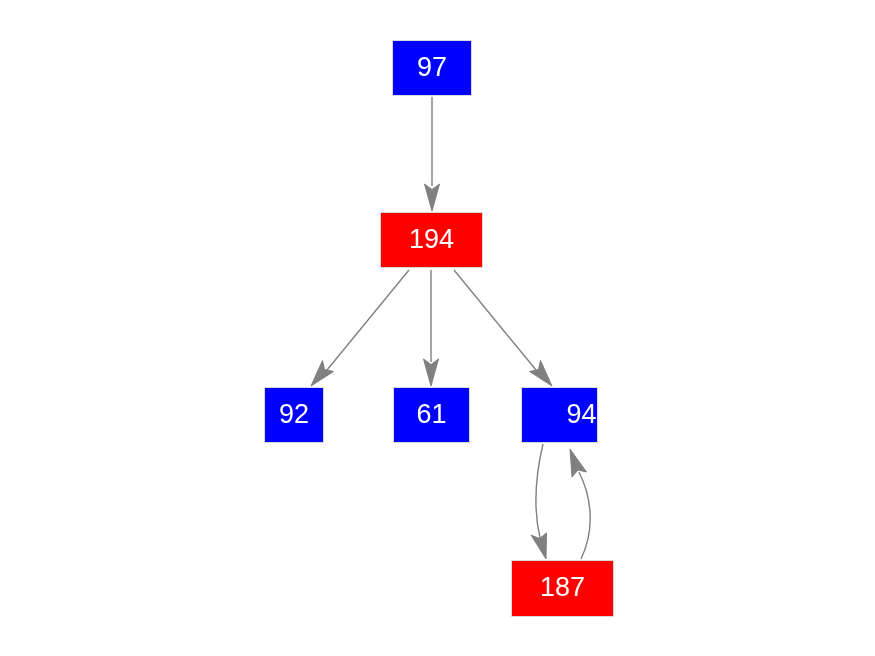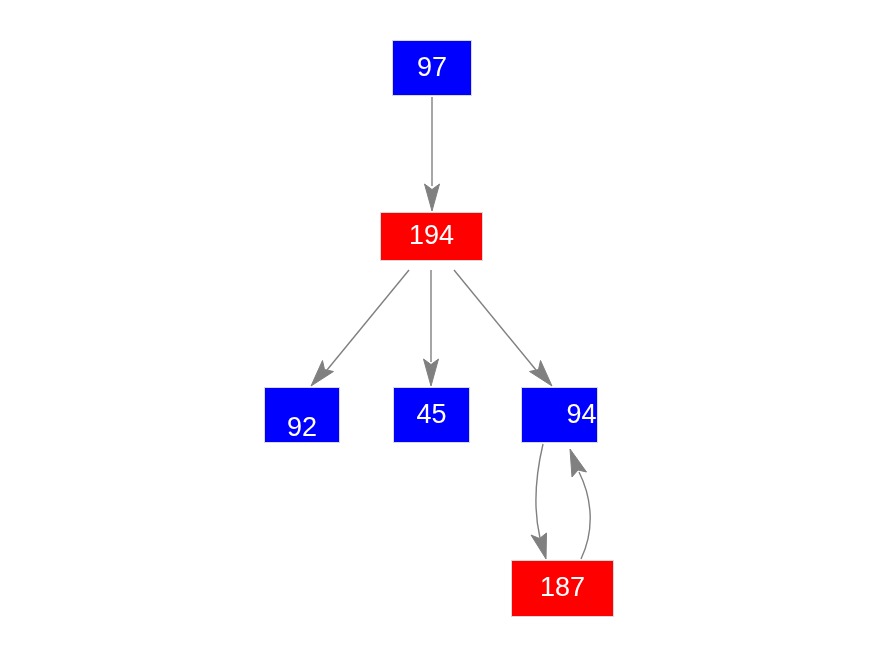--- a/index.html
+++ b/index.html
@@ -84,30 +84,30 @@
       <path d="M 581,559 C 595,530 592,498 579,472" stroke="#808080" stroke-width="1.4" fill="none"></path>
       <path d="M 570,449 L 572,477 L 578,470 L 586.5,472 Z" fill="#808080" stroke="#808080" stroke-width="1"></path>
     </g>
 
   </svg>
 
   <div class="graph-node" style="left:392px; top:40px; width:80px; height:56px; background:#0000ff;">
     <span class="node-label">97</span>
   </div>
 
-  <div class="graph-node" style="left:380px; top:212px; width:103px; height:49px; background:#ff0000;">
+  <div class="graph-node" style="left:380px; top:212px; width:103px; height:56px; background:#ff0000;">
     <span class="node-label">194</span>
   </div>
 
-  <div class="graph-node" style="left:264px; top:387px; width:76px; height:56px; background:#0000ff;align-items:flex-end;">
+  <div class="graph-node" style="left:264px; top:387px; width:60px; height:56px; background:#0000ff;">
     <span class="node-label">92</span>
   </div>
 
   <div class="graph-node" style="left:393px; top:387px; width:77px; height:56px; background:#0000ff;">
-    <span class="node-label">45</span>
+    <span class="node-label">61</span>
   </div>
 
   <div class="graph-node" style="left:521px; top:387px; width:77px; height:56px; background:#0000ff;padding-left:44px;">
     <span class="node-label">94</span>
   </div>
 
   <div class="graph-node" style="left:511px; top:560px; width:103px; height:57px; background:#ff0000;text-align:center;">
     <span class="node-label">187</span>
   </div>
 

